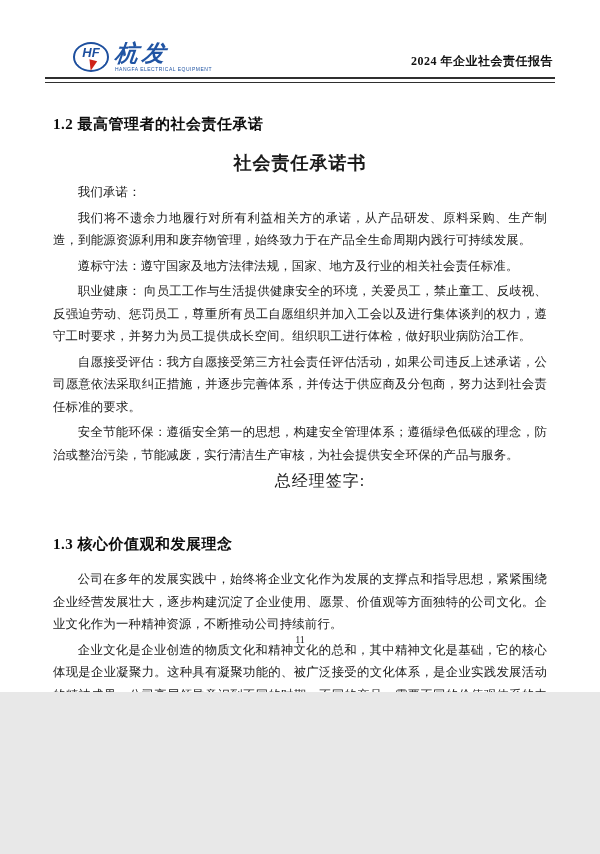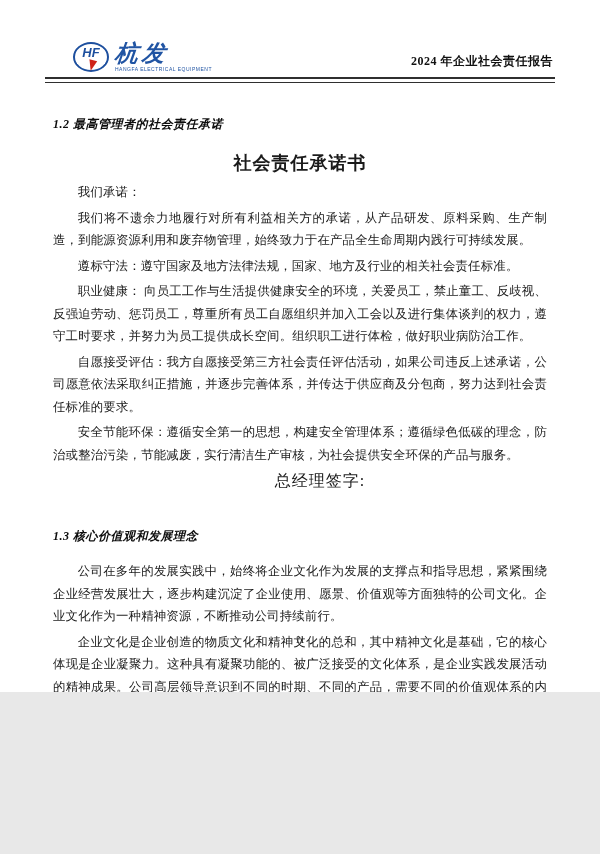--- a/index.html
+++ b/index.html
@@ -52,24 +52,24 @@
     white-space:nowrap;
   }
   .report-title{
     font-size:12px;font-weight:bold;color:#111;
     letter-spacing:.5px;white-space:nowrap;padding-bottom:2px;
   }
   .header-rule{height:3px;border-top:2.5px solid #2f2f2f;border-bottom:1.2px solid #2f2f2f;}
   
   .content{position:absolute;left:53px;right:53px;top:112px;}
   h2{
-    font-size:12px;font-weight:bold;color:#0d0d0d;
-    margin:0 0 16px 0;line-height:24px;letter-spacing:.5px;font-style:italic;
+    font-size:15px;font-weight:bold;color:#0d0d0d;
+    margin:0 0 16px 0;line-height:24px;letter-spacing:.5px;
   }
-  h2.second{margin-top:32px;margin-bottom:12px;}
+  h2.second{margin-top:40px;margin-bottom:12px;}
   .subtitle{
     text-align:center;font-weight:bold;font-size:18px;
     margin:0 0 7px 0;line-height:22px;letter-spacing:1px;
   }
   p.body-par{
     font-size:12.4px;line-height:22.5px;
     margin:0 0 3px 0;text-align:justify;text-indent:2em;
     letter-spacing:.2px;
   }
   .signature{

